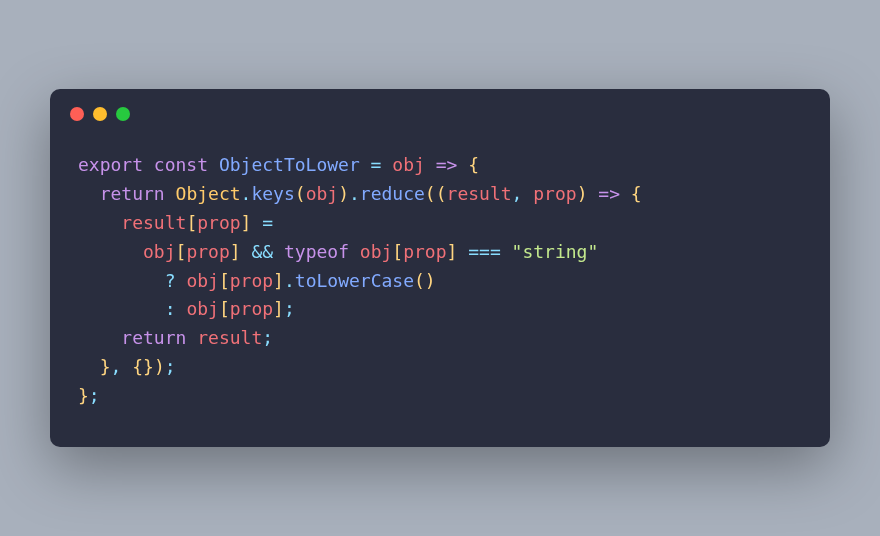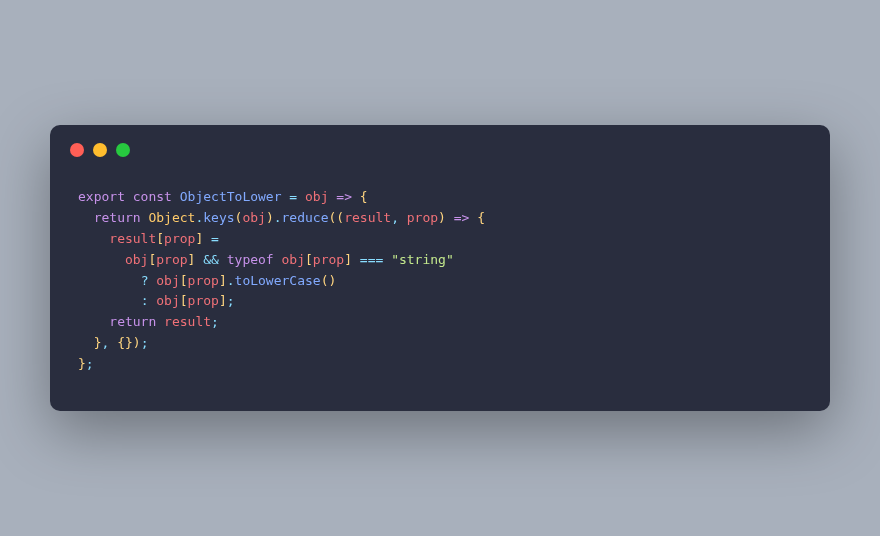--- a/index.html
+++ b/index.html
@@ -32,21 +32,21 @@
     .dot {
       width: 14px;
       height: 14px;
       border-radius: 50%;
     }
     .dot-red { background: #ff5f56; }
     .dot-yellow { background: #ffbd2e; }
     .dot-green { background: #27c93f; }
     .code-area {
       padding: 20px 28px 36px 28px;
-      font-size: 13px;
+      font-size: 18px;
       line-height: 1.6;
       color: #a6accd;
       white-space: pre;
       overflow: auto;
     }
     .kw-export { color: #c792ea; }
     .kw-const { color: #c792ea; }
     .kw-return { color: #c792ea; }
     .kw-typeof { color: #c792ea; }
     .fn-name { color: #82aaff; }

